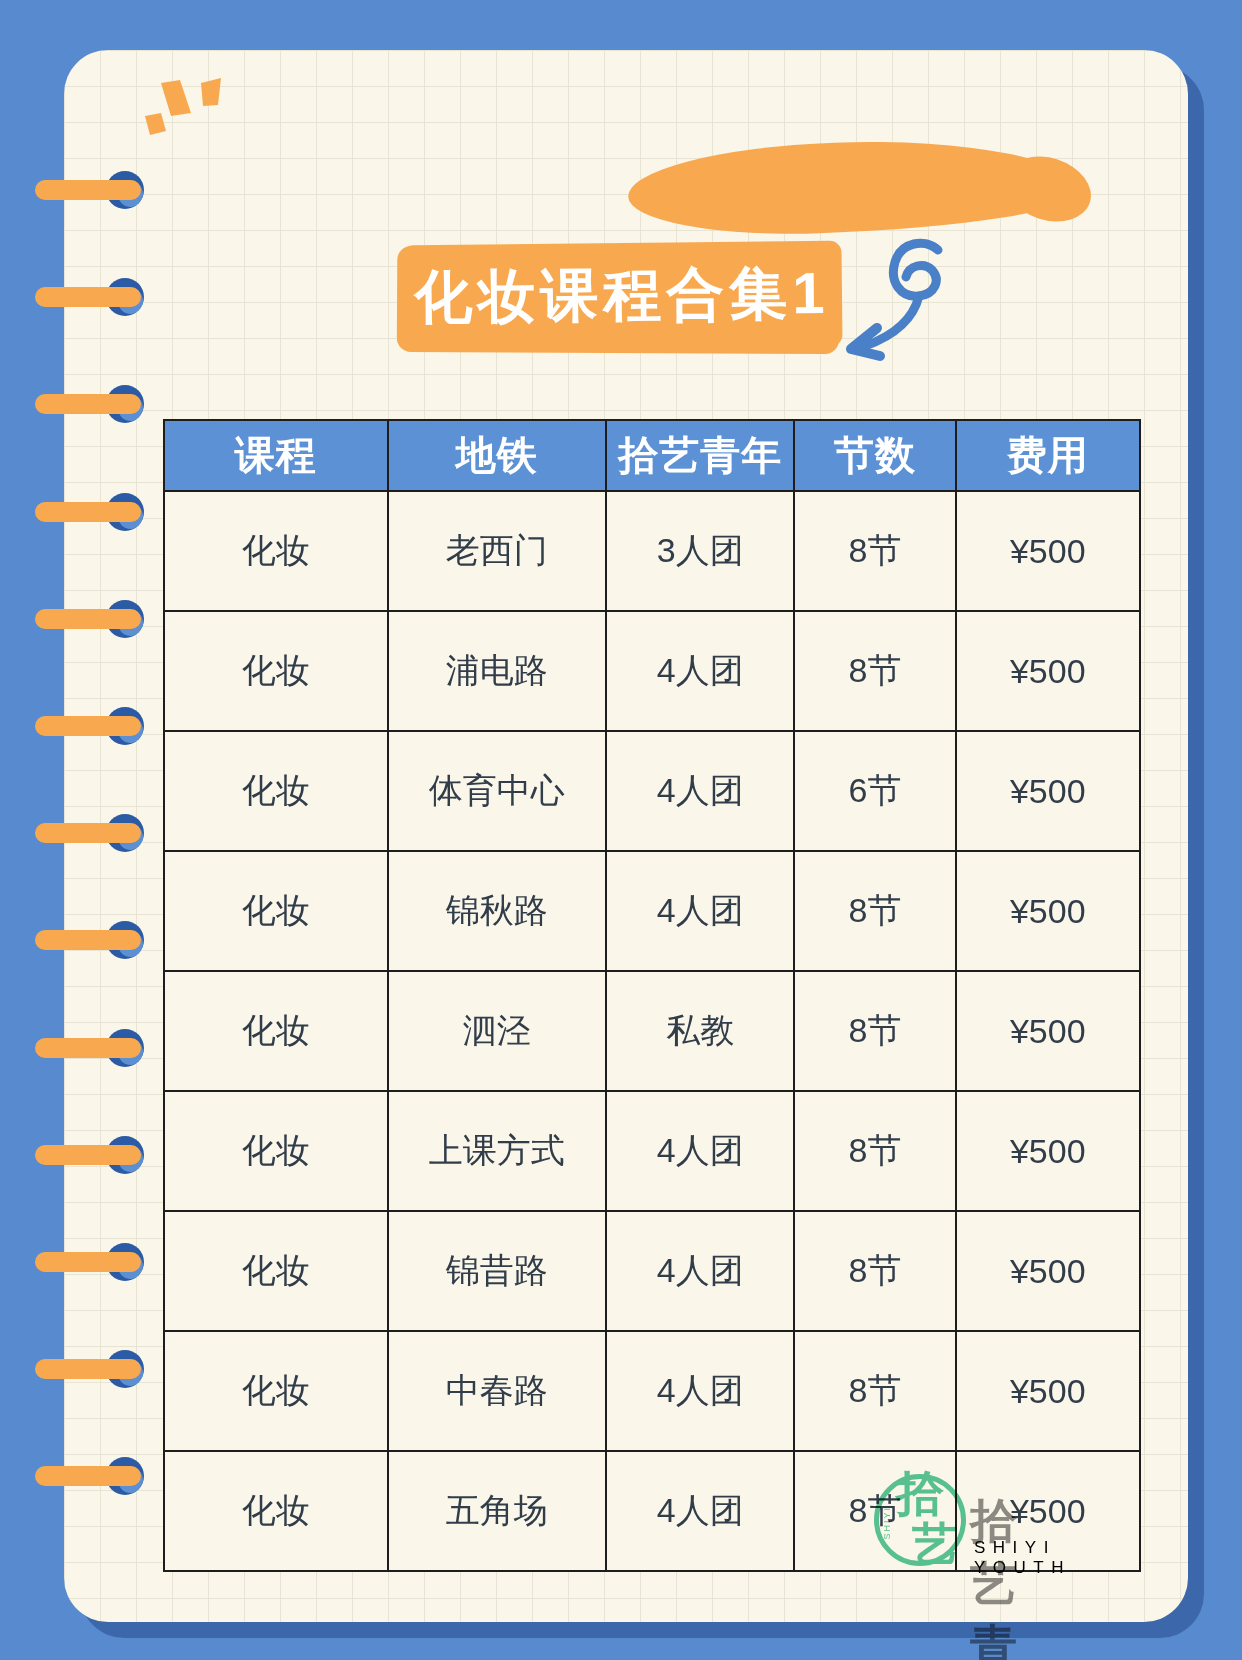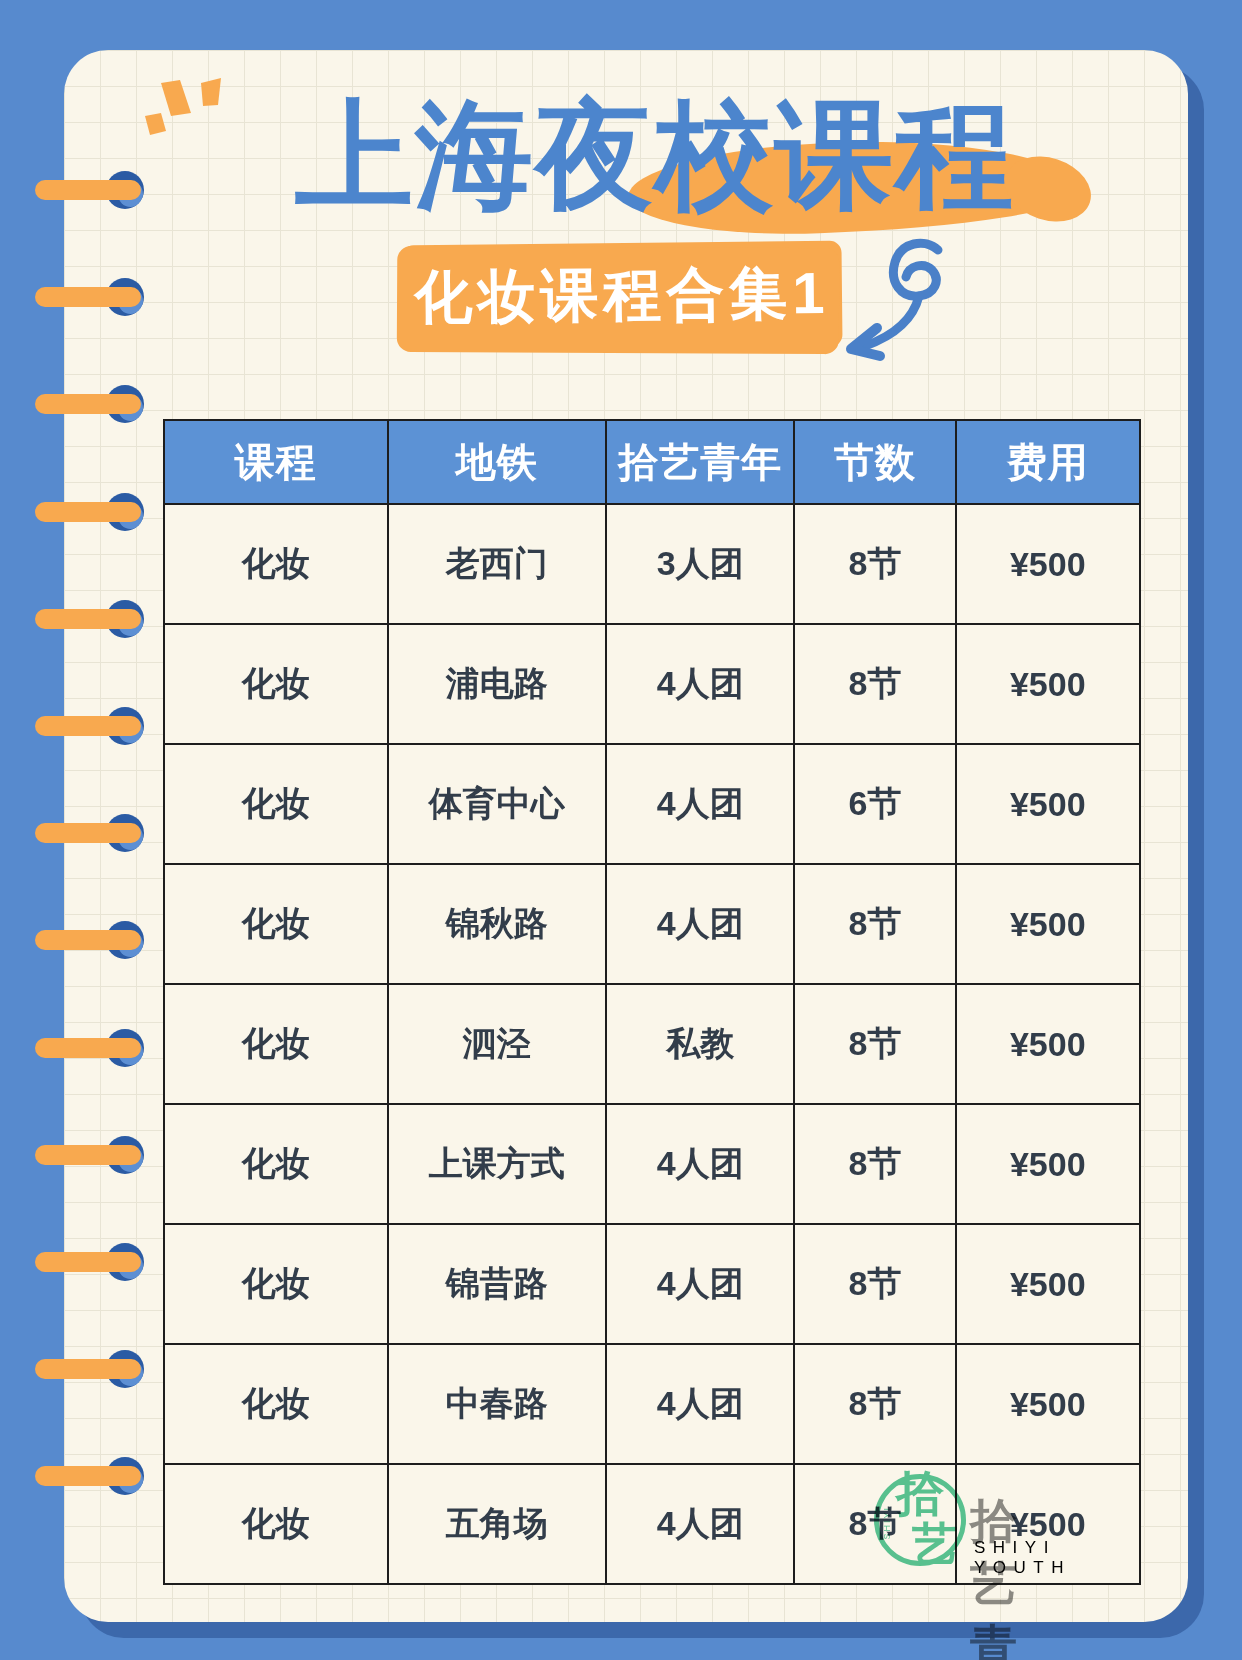--- a/index.html
+++ b/index.html
@@ -51,24 +51,24 @@
   .subtitle-text{font-size:58px;font-weight:800;color:#fff;letter-spacing:5px;}
 
   .arrow-doodle{position:absolute;left:835px;top:236px;z-index:2;}
 
   
   .course-table{
     position:absolute;left:163px;top:419px;width:978px;height:1151px;z-index:3;
     border-collapse:collapse;table-layout:fixed;background:var(--page-cream);
   }
   .course-table th,.course-table td{border:2px solid var(--table-border);text-align:center;vertical-align:middle;}
-  .course-table thead tr{height:84px;}
+  .course-table thead tr{height:71px;}
   .course-table tbody tr{height:120px;}
   .course-table th{background:var(--header-blue);color:#fff;font-size:40px;font-weight:700;letter-spacing:1px;}
-  .course-table td{color:var(--cell-text);font-size:34px;font-weight:700;}
+  .course-table td{color:var(--cell-text);font-size:34px;font-weight:400;}
   col.c1{width:22.9%}col.c2{width:22.4%}col.c3{width:19.3%}col.c4{width:16.5%}col.c5{width:18.9%}
 
   
   .logo{position:absolute;left:0;top:0;z-index:4;mix-blend-mode:multiply;}
   .logo-seal{position:absolute;left:874px;top:1474px;width:92px;height:92px;border:5px solid var(--logo-green);border-radius:50%;}
   .logo-seal-top{position:absolute;left:896px;top:1462px;font-size:48px;font-weight:700;color:var(--logo-green);}
   .logo-seal-bottom{position:absolute;left:912px;top:1514px;font-size:46px;font-weight:700;color:var(--logo-green);}
   .logo-seal-side{position:absolute;left:882px;top:1506px;font-size:9px;letter-spacing:2px;color:var(--logo-green);writing-mode:vertical-rl;transform:rotate(180deg);}
   .logo-brand-cn{position:absolute;left:970px;top:1490px;font-size:47px;font-weight:700;letter-spacing:2px;color:var(--logo-gray);}
   .logo-brand-en{position:absolute;left:974px;top:1538px;font-size:17px;font-weight:400;letter-spacing:7.5px;color:#000000;}
@@ -137,21 +137,20 @@
 
   <svg class="sparkles" width="95" height="72" viewBox="0 0 95 72">
     <polygon points="7,46 23,43 28,61 12,65" fill="#F8A94F"></polygon>
     <polygon points="23,13 42,10 53,43 33,46" fill="#F8A94F"></polygon>
     <polygon points="63,13 83,8 80,35 65,36" fill="#F8A94F"></polygon>
   </svg>
 
   <div class="title-blob"></div>
   <div class="title-blob-tail"></div>
 
-  <h1 class="poster-title">上海夜校课程</h1>
 
   <div class="subtitle-box">
     <span class="subtitle-text">化妆课程合集1</span>
   </div>
 
   <svg class="arrow-doodle" width="122" height="128" viewBox="0 0 122 128">
     <path d="M103 14 C 90 2 66 6 60 26 C 54 46 66 62 84 60 C 100 58 106 44 97 34 C 89 26 74 29 71 41" stroke="#4A80C8" stroke-width="9" fill="none" stroke-linecap="round"></path>
     <path d="M84 60 C 78 84 58 100 30 110" stroke="#4A80C8" stroke-width="9" fill="none" stroke-linecap="round"></path>
     <path d="M42 92 L 16 113 L 45 120" stroke="#4A80C8" stroke-width="10" fill="none" stroke-linecap="round" stroke-linejoin="round"></path>
   </svg>

